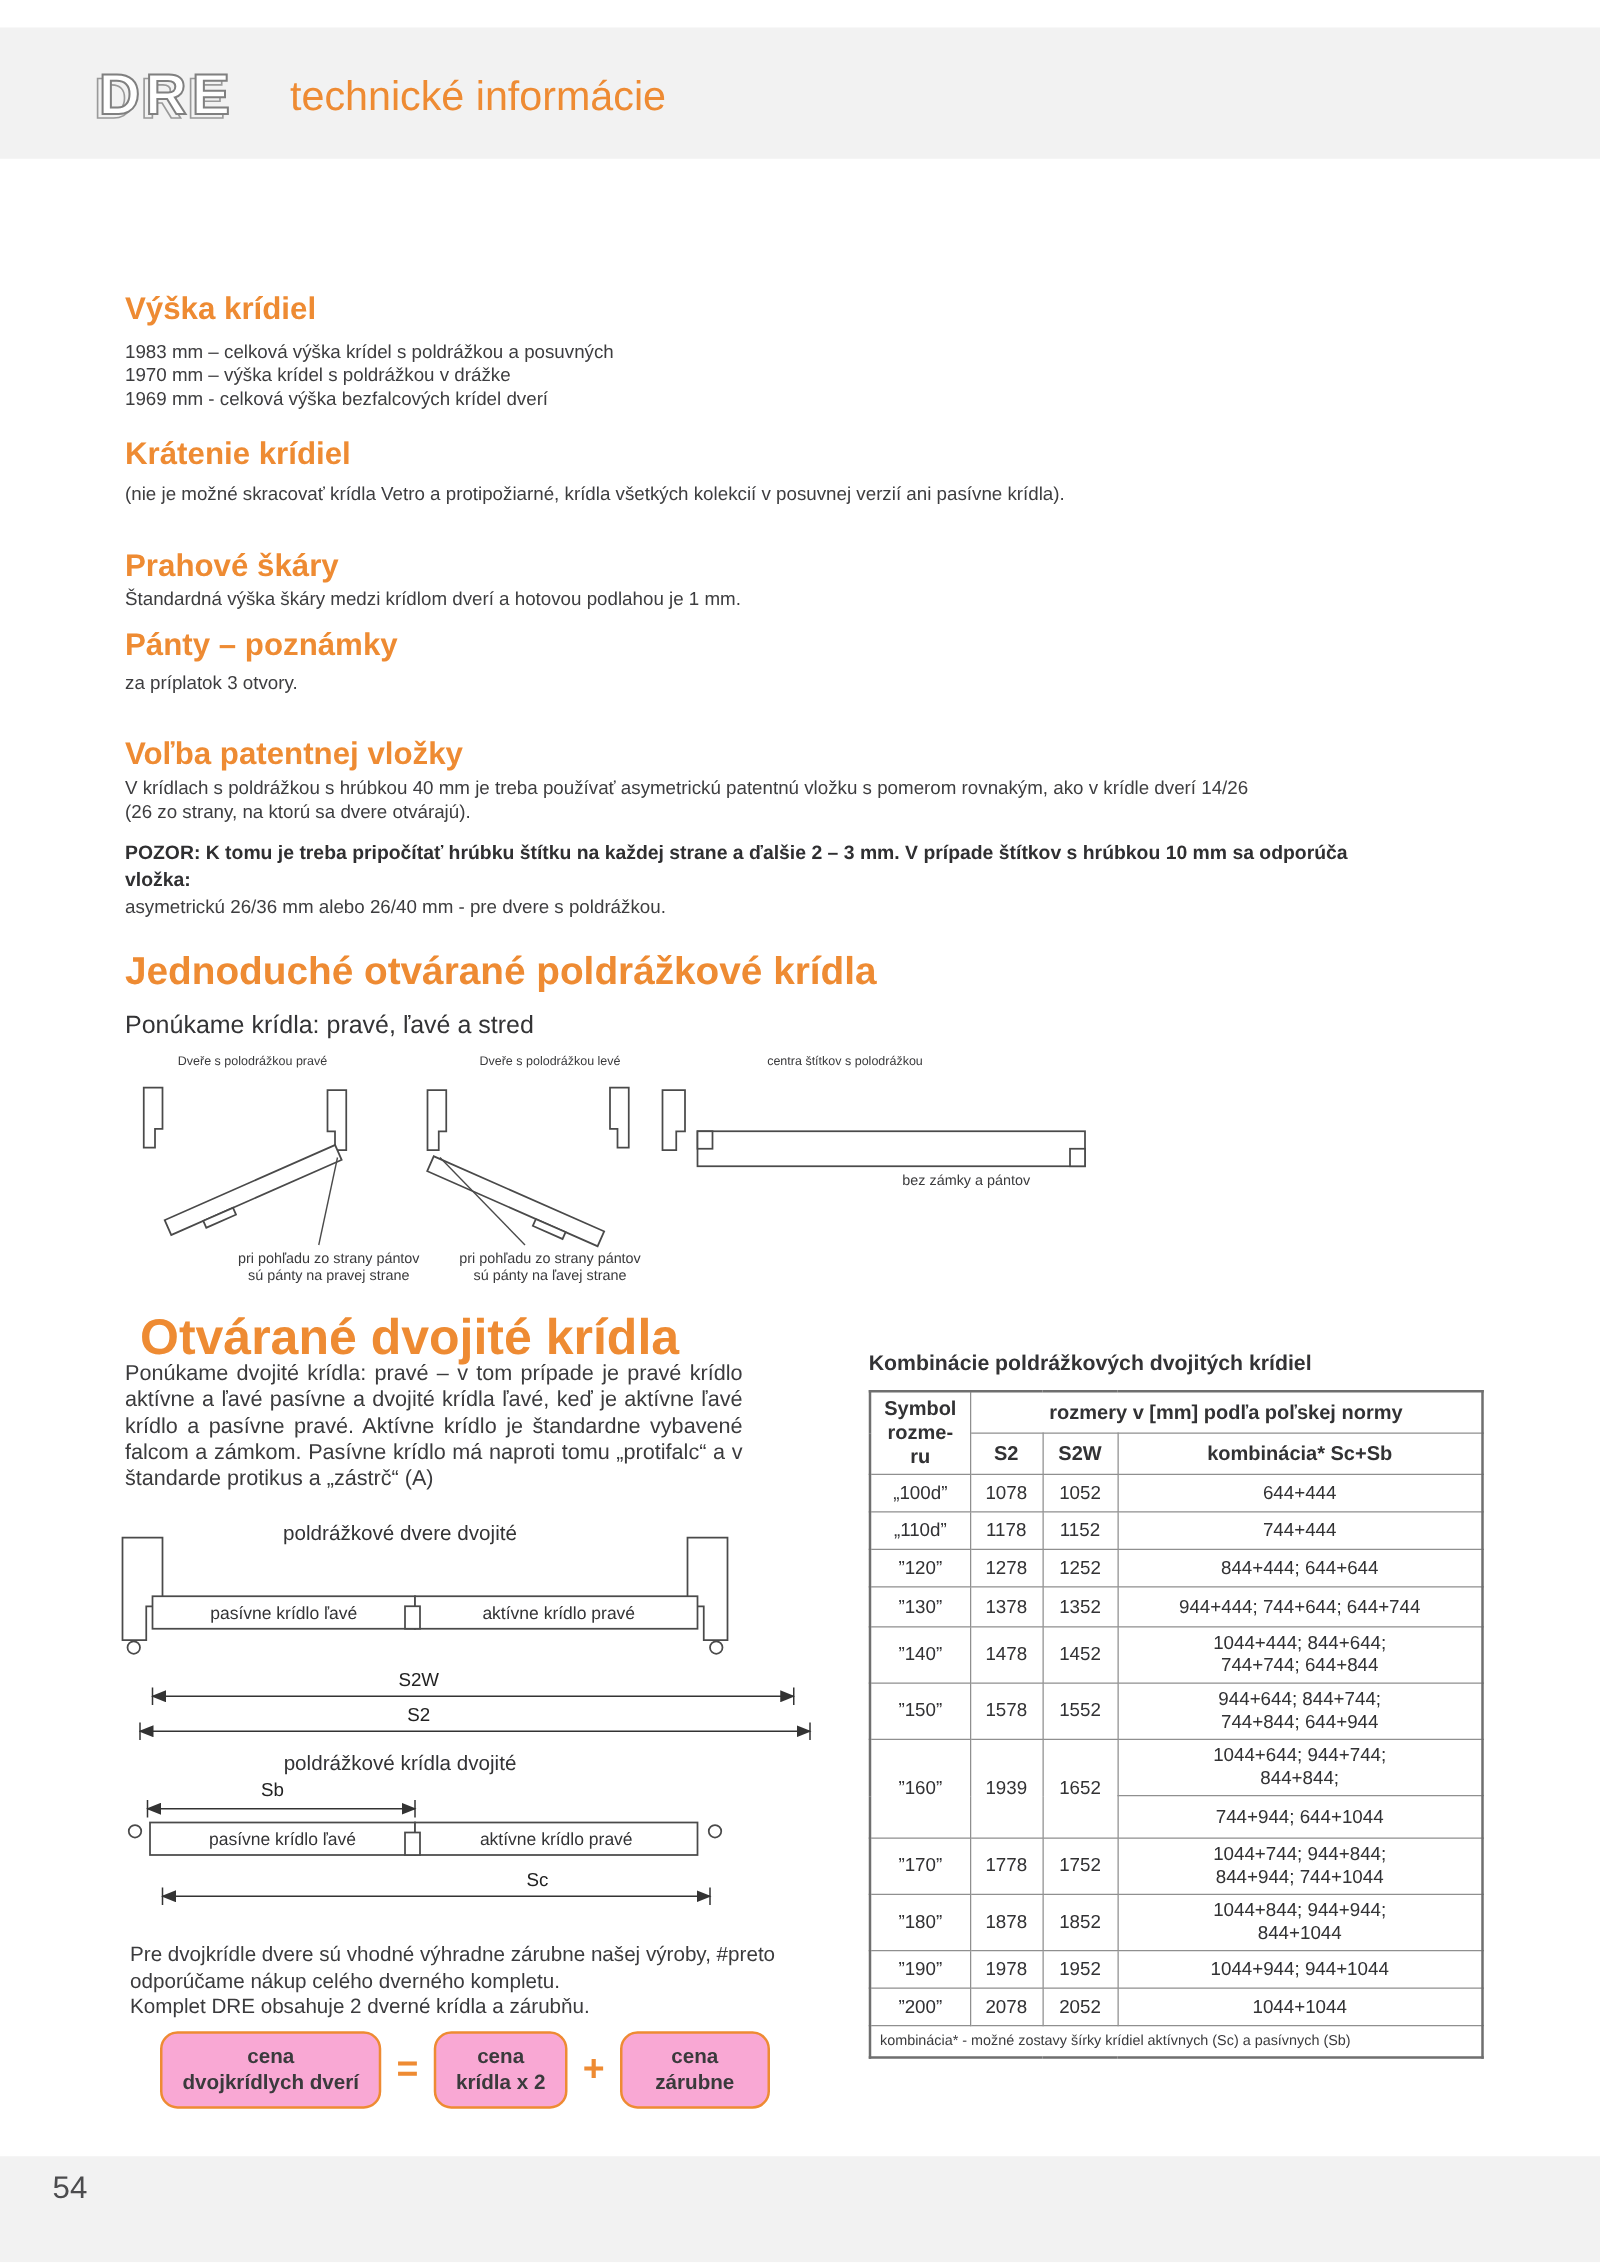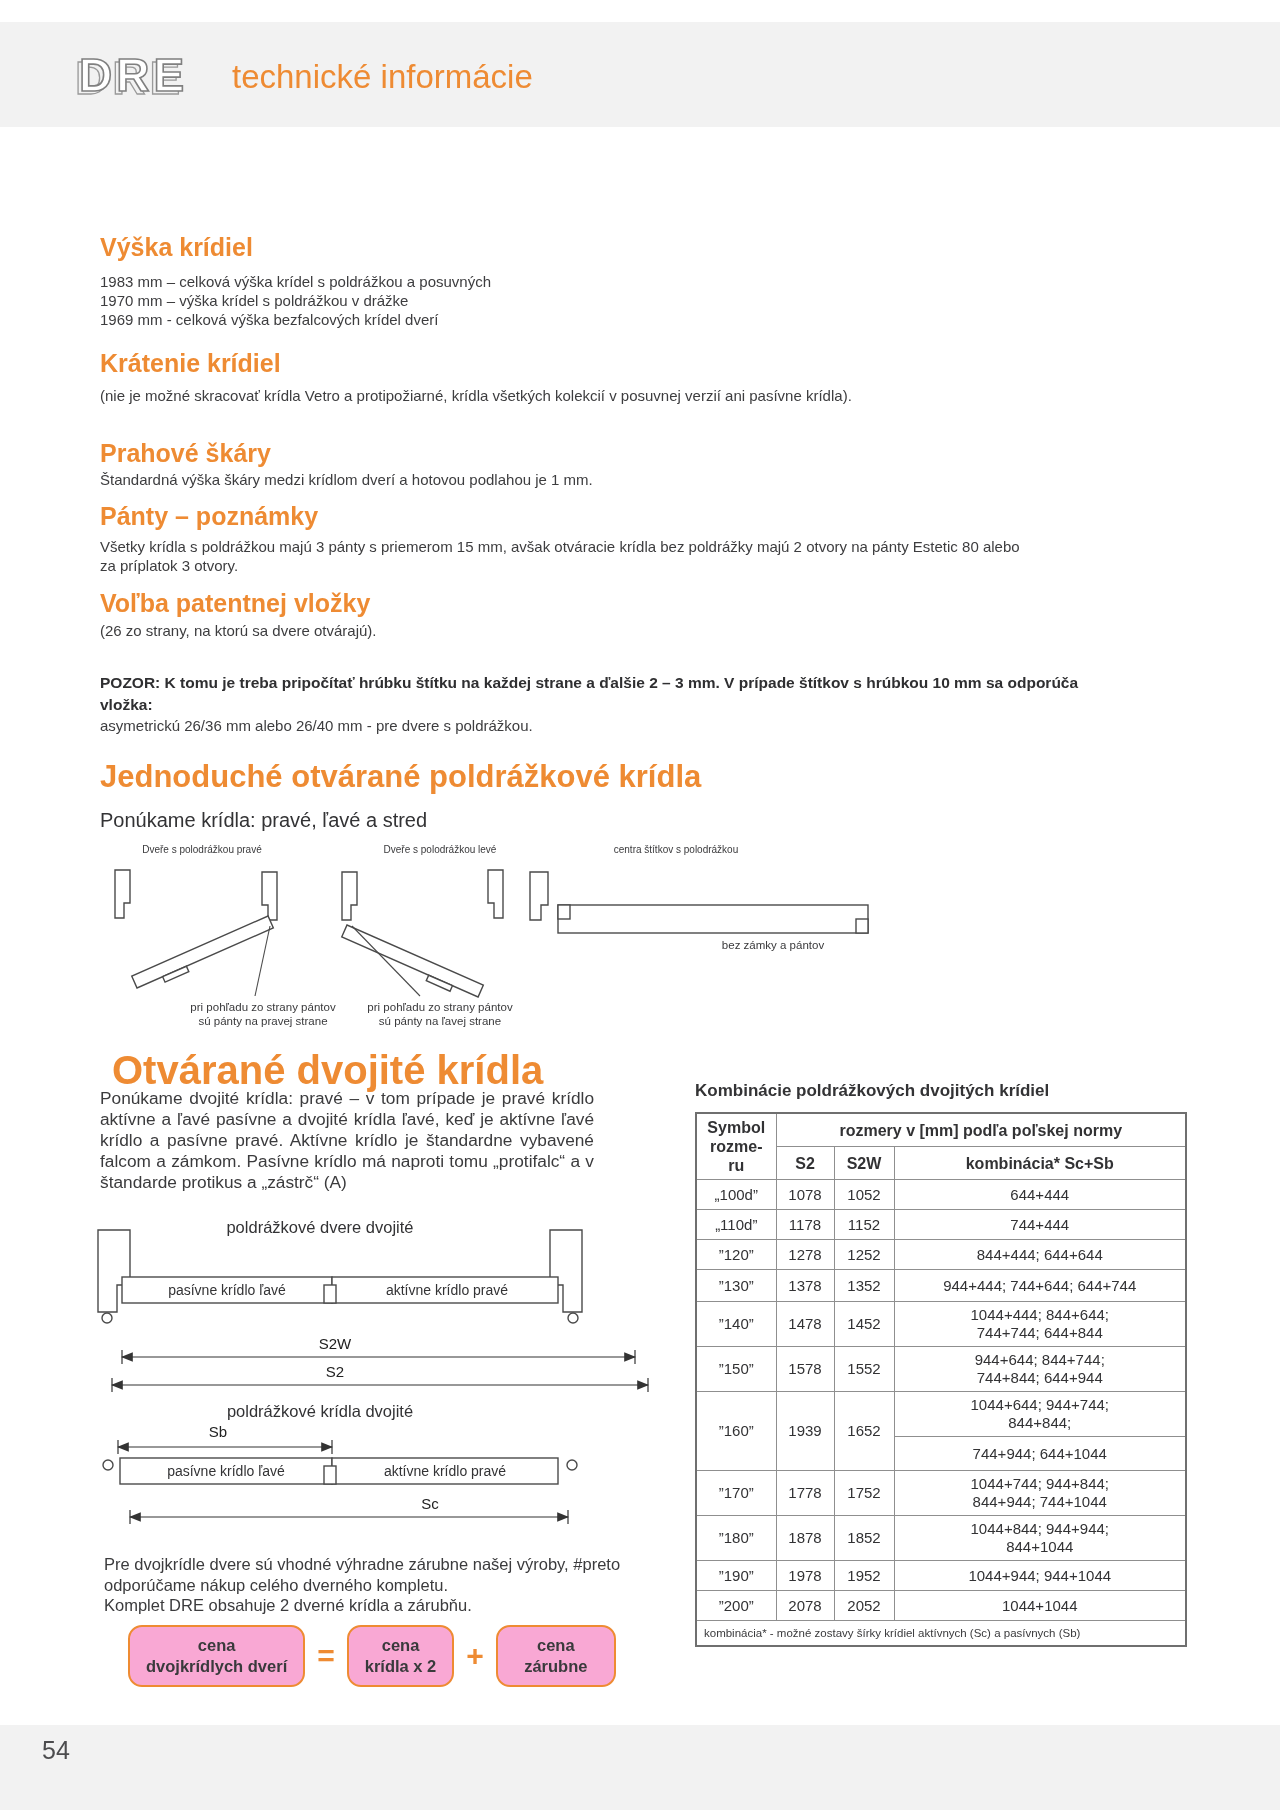--- a/index.html
+++ b/index.html
@@ -70,26 +70,26 @@
   <div class="abs h-orange h-small" style="left:100px;top:349px;">Krátenie krídiel</div>
   <div class="abs b15" style="left:100px;top:386px;">
     <div>(nie je možné skracovať krídla Vetro a protipožiarné, krídla všetkých kolekcií v posuvnej verzií ani pasívne krídla).</div>
   </div>
 
   <div class="abs h-orange h-small" style="left:100px;top:439px;">Prahové škáry</div>
   <div class="abs b15" style="left:100px;top:470px;">Štandardná výška škáry medzi krídlom dverí a hotovou podlahou je 1 mm.</div>
 
   <div class="abs h-orange h-small" style="left:100px;top:502px;">Pánty – poznámky</div>
   <div class="abs b15" style="left:100px;top:537px;">
-    <div>Všetky krídla s poldrážkou majú 3 pánty s priemerom 15 mm, avšak otváracie krídla bez poldrážky majú 2 otvory na pánty Estetic 80 alebo</div>
     <div>za príplatok 3 otvory.</div>
   </div>
 
   <div class="abs h-orange h-small" style="left:100px;top:589px;">Voľba patentnej vložky</div>
   <div class="abs b15" style="left:100px;top:621px;">
+    <div>V krídlach s poldrážkou s hrúbkou 40 mm je treba používať asymetrickú patentnú vložku s pomerom rovnakým, ako v krídle dverí 14/26</div>
     <div>(26 zo strany, na ktorú sa dvere otvárajú).</div>
   </div>
   <div class="abs" style="left:100px;top:672px;">
     <div class="b15b">POZOR: K tomu je treba pripočítať hrúbku štítku na každej strane a ďalšie 2 – 3 mm. V prípade štítkov s hrúbkou 10 mm sa odporúča</div>
     <div class="b15b">vložka:</div>
     <div class="b15" style="line-height:21.5px;">asymetrickú 26/36 mm alebo 26/40 mm - pre dvere s poldrážkou.</div>
   </div>
 
   <div class="abs h-orange h-big" style="left:100px;top:760px;">Jednoduché otvárané poldrážkové krídla</div>
   <div class="abs sub20" style="left:100px;top:808px;">Ponúkame krídla: pravé, ľavé a stred</div>

